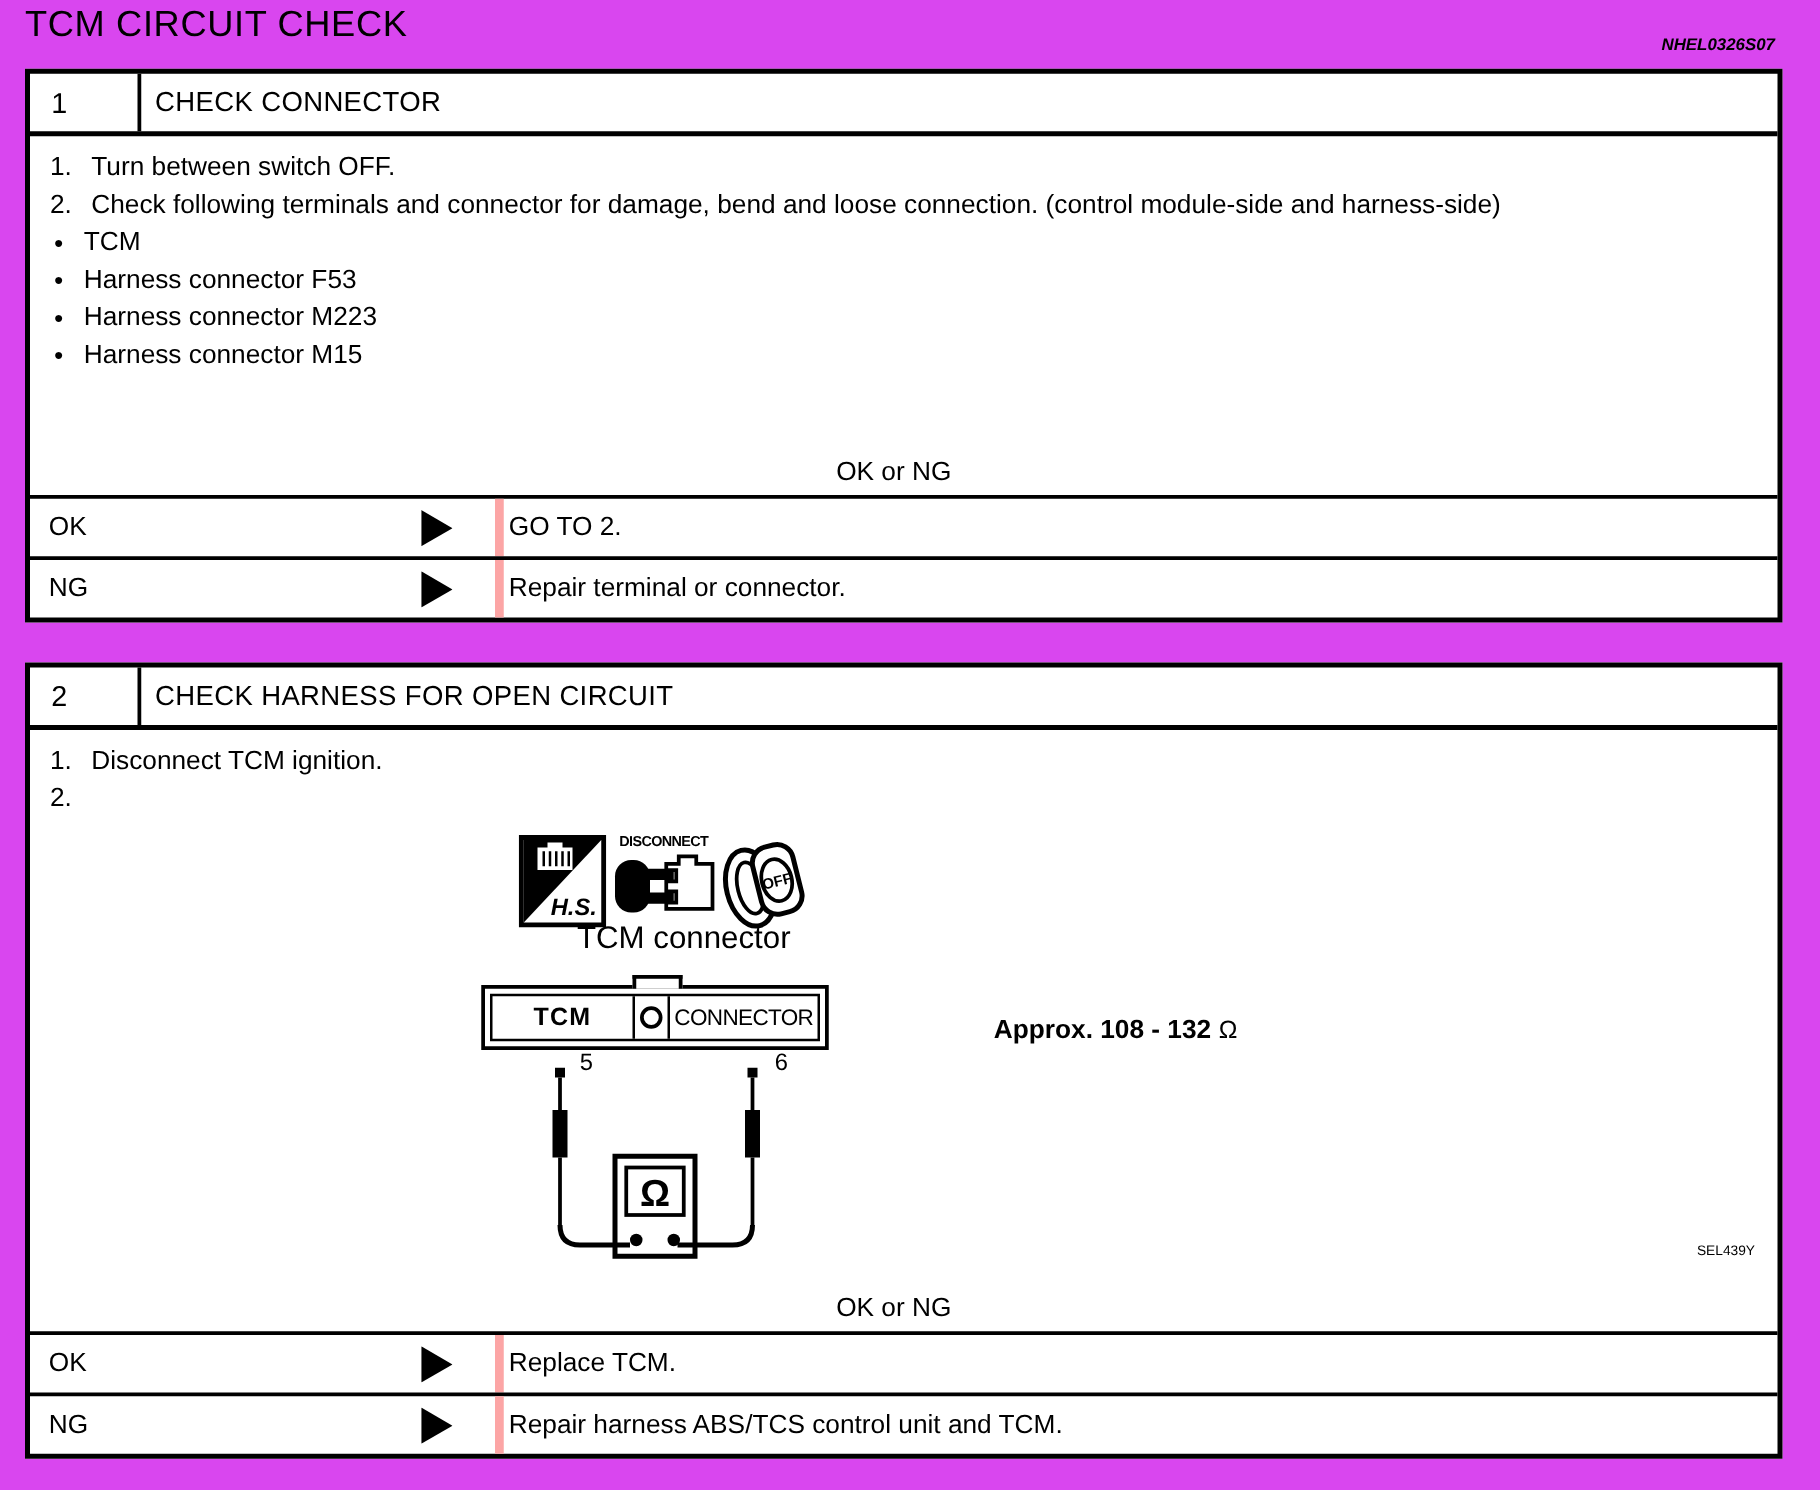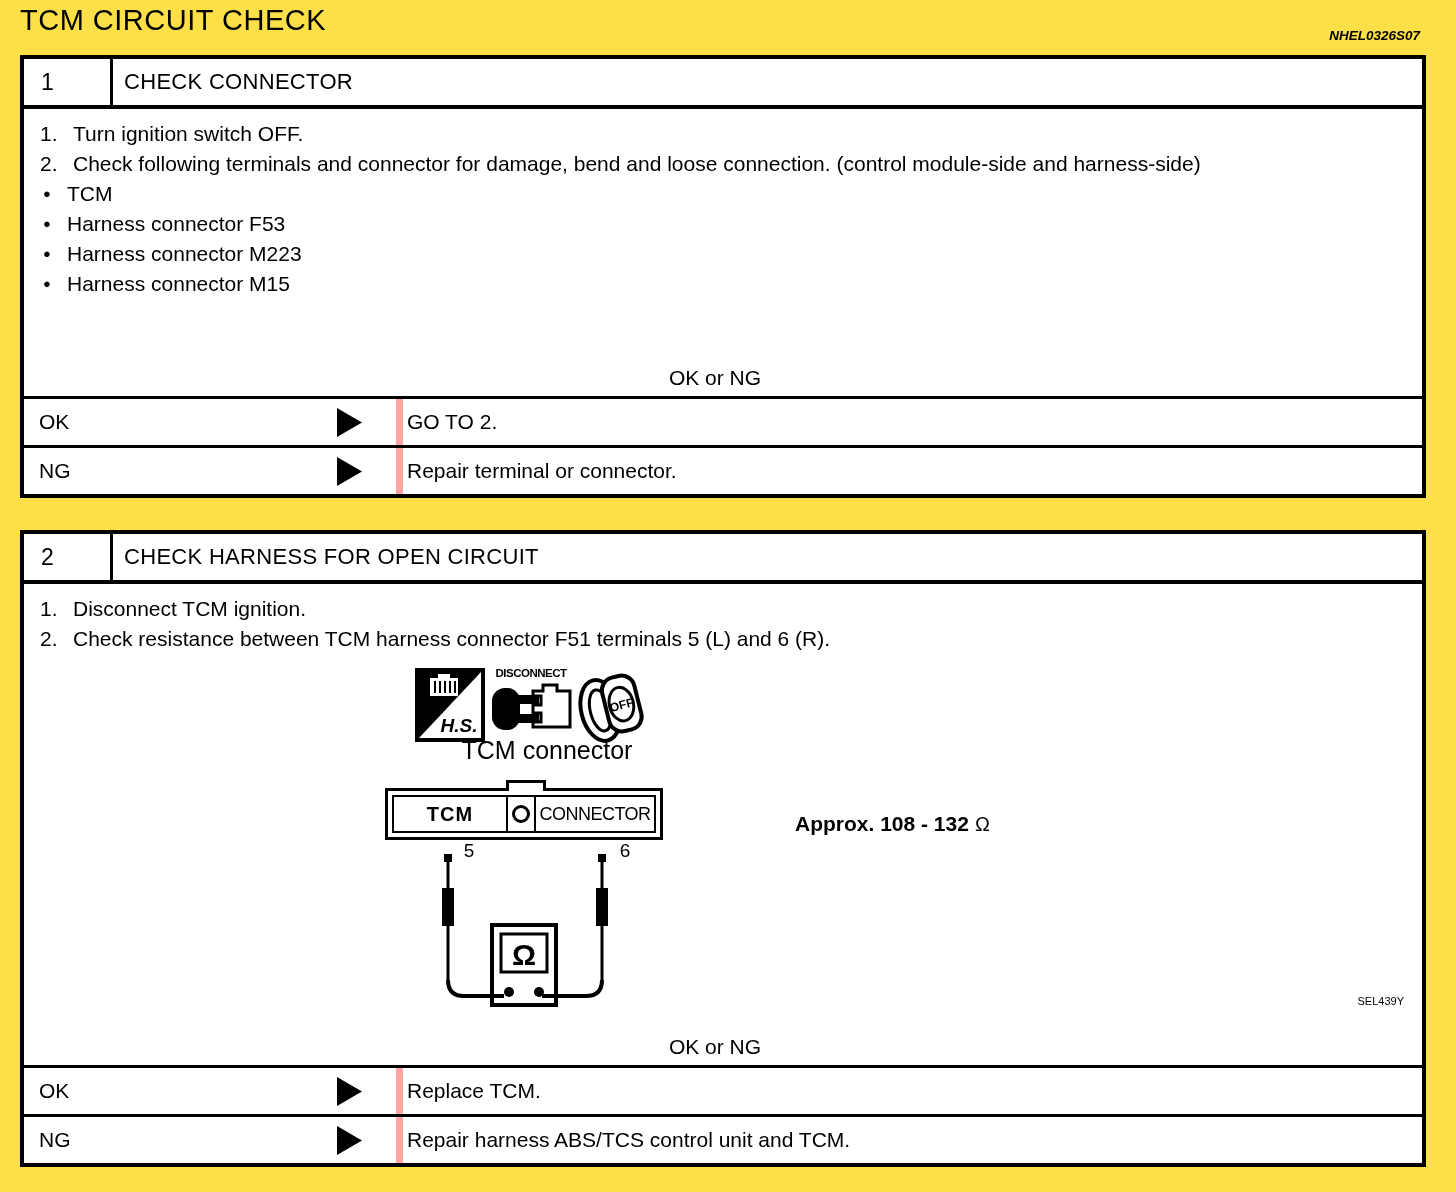--- a/index.html
+++ b/index.html
@@ -1,16 +1,16 @@
 <!DOCTYPE html>
 <html><head>
 <meta charset="utf-8">
 <style>
   html,body{margin:0;padding:0;background:#fff;}
-  .page{position:relative;width:1456px;height:1192px;background:#fde047;color:#000;
+  .page{position:relative;width:1456px;height:1192px;background:#d946ef;color:#000;
         font-family:"Liberation Sans",sans-serif;overflow:hidden;}
 
   .page-title{position:absolute;left:20px;top:4px;font-size:29px;font-weight:400;letter-spacing:.5px;}
   .doc-code{position:absolute;right:36px;top:28px;font-size:13.5px;font-weight:bold;font-style:italic;}
 
   .diag-box{position:absolute;left:20px;width:1406px;border:4px solid #000;background:#fff;
             box-sizing:border-box;display:flex;flex-direction:column;}
   #box1{top:55px;height:443px;}
   #box2{top:530px;height:637px;}
 
@@ -66,21 +66,21 @@
   <div class="doc-code">NHEL0326S07</div>
 
   <div class="diag-box" id="box1">
     <div class="box-header">
       <div class="num-cell">1</div>
       <div class="title-cell">CHECK CONNECTOR</div>
     </div>
     <div class="box-body">
       <div class="li">
         <span class="m">1.</span>
-        <span class="t">Turn ignition switch OFF.</span>
+        <span class="t">Turn between switch OFF.</span>
       </div>
       <div class="li">
         <span class="m">2.</span>
         <span class="t">Check following terminals and connector for damage, bend and loose connection. (control module-side and harness-side)</span>
       </div>
       <div class="bullet">TCM</div>
       <div class="bullet">Harness connector F53</div>
       <div class="bullet">Harness connector M223</div>
       <div class="bullet">Harness connector M15</div>
       <div class="question">OK or NG</div>
@@ -110,21 +110,20 @@
       <div class="num-cell">2</div>
       <div class="title-cell">CHECK HARNESS FOR OPEN CIRCUIT</div>
     </div>
     <div class="box-body">
       <div class="li">
         <span class="m">1.</span>
         <span class="t">Disconnect TCM ignition.</span>
       </div>
       <div class="li">
         <span class="m">2.</span>
-        <span class="t">Check resistance between TCM harness connector F51 terminals 5 (L) and 6 (R).</span>
       </div>
 
       <svg class="fig" style="left:391px;top:84px;" width="70" height="74" viewBox="0 0 70 74">
         <rect x="2" y="2" width="66" height="70" fill="#fff" stroke="#000" stroke-width="4"></rect>
         <polygon points="4,4 66,4 4,70" fill="#000"></polygon>
         <rect x="23" y="6" width="12" height="6" fill="#fff"></rect>
         <path d="M15,10 h28 v18 h-28 z" fill="#fff"></path>
         <path d="M20,13 v12 M25,13 v12 M30,13 v12 M35,13 v12 M40,13 v12" stroke="#000" stroke-width="2" fill="none"></path>
         <text x="44" y="64" text-anchor="middle" font-size="19" font-weight="bold" font-style="italic" fill="#000">H.S.</text>
       </svg>

